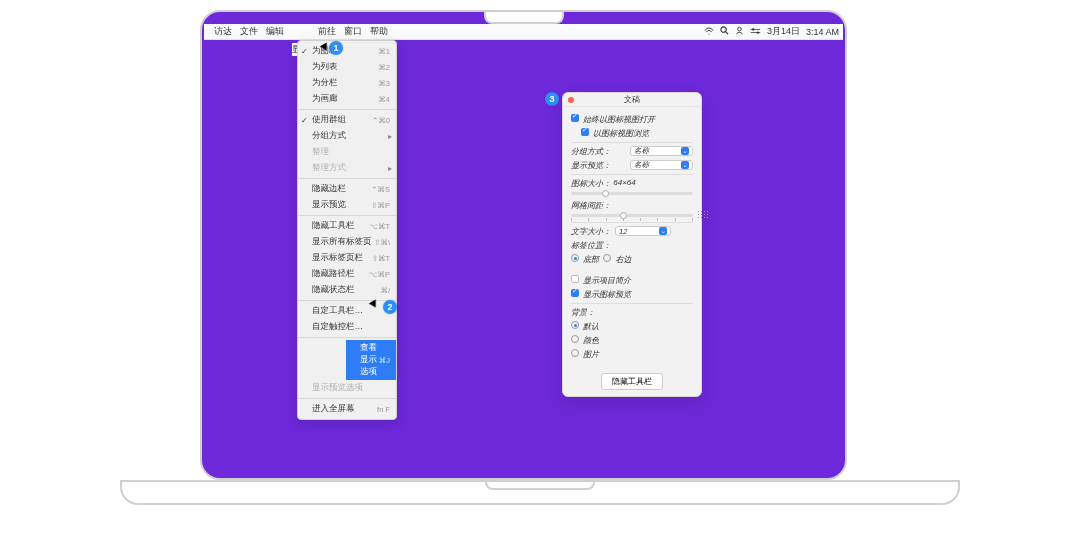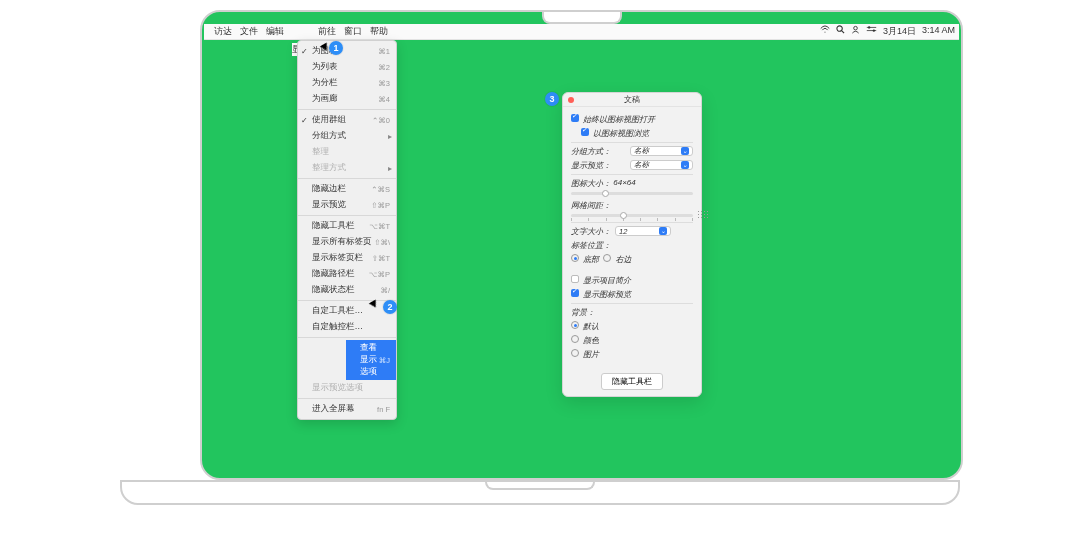--- a/index.html
+++ b/index.html
@@ -8,25 +8,25 @@
     background: #fff;
     width: 1080px;
     height: 540px;
     overflow: hidden;
     position: relative;
   }
   .laptop {
     position: absolute;
     left: 200px;
     top: 10px;
-    width: 763px;
+    width: 647px;
     height: 470px;
     border: 2px solid #cfcfcf;
     border-radius: 20px;
-    background: #22c55e;
+    background: #6d28d9;
     overflow: hidden;
   }
   .notch {
     position: absolute;
     top: 0; left: 50%;
     transform: translateX(-50%);
     width: 80px; height: 12px;
     border: 2px solid #cfcfcf;
     border-top: none;
     border-bottom-left-radius: 8px;
@@ -64,21 +64,21 @@
     display: flex;
     align-items: center;
     font-size: 9px;
     color: #333;
     padding: 0 4px;
   }
   .menubar .apple { font-size: 10px; margin-right: 6px; }
   .menubar .m { margin-right: 8px; cursor: default; }
   .menubar .m.active { background: #fff; margin-top: 36px; }
   .menubar .spacer { flex: 1; }
-  .menubar .right { display:flex; align-items:flex-start; gap:6px; font-size:9px; color:#333; }
+  .menubar .right { display:flex; align-items:center; gap:6px; font-size:9px; color:#333; }
   .menubar .icon { display:inline-block; }
   
   .dropdown {
     position: absolute;
     top: 28px; left: 95px;
     width: 100px;
     background: #f0f0f0;
     border: 1px solid #d0d0d0;
     border-radius: 4px;
     box-shadow: 0 4px 12px rgba(0,0,0,0.15);

